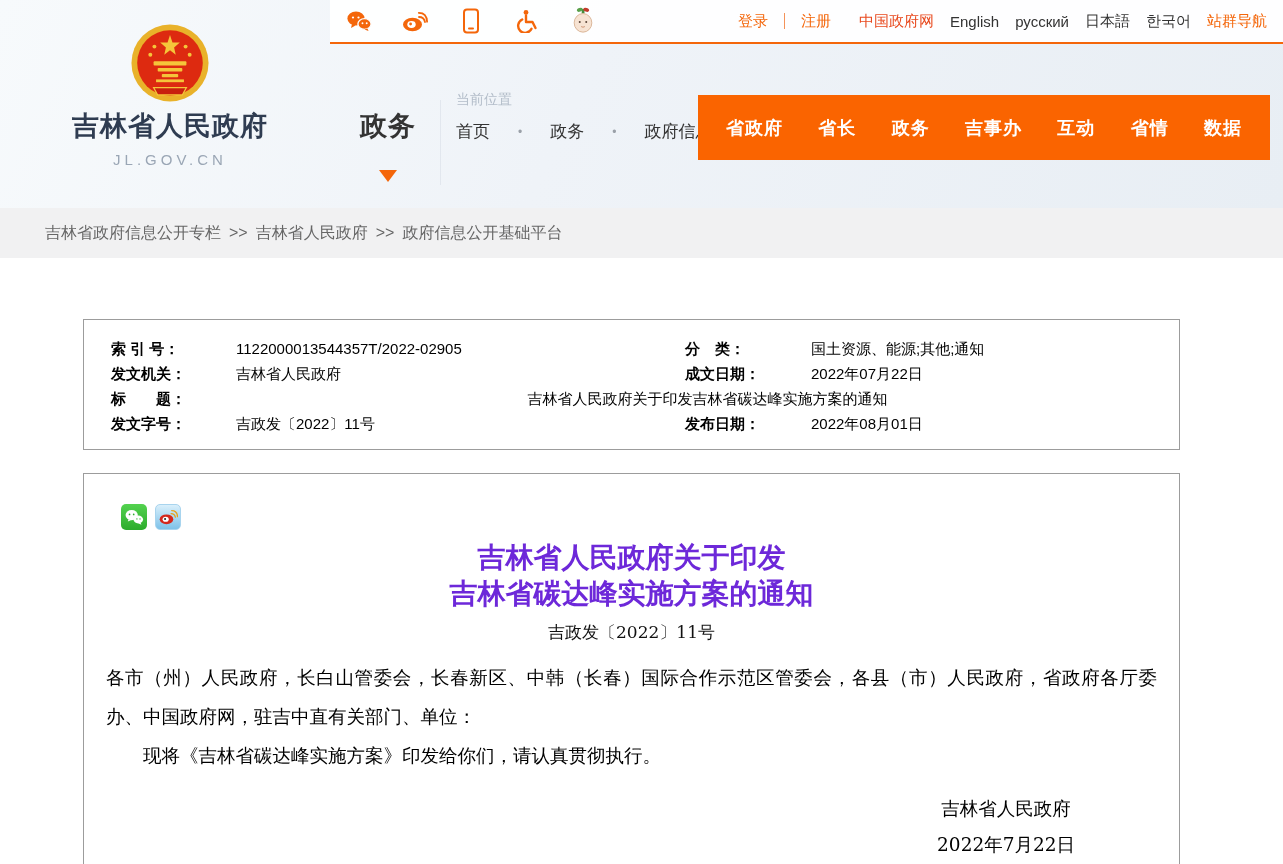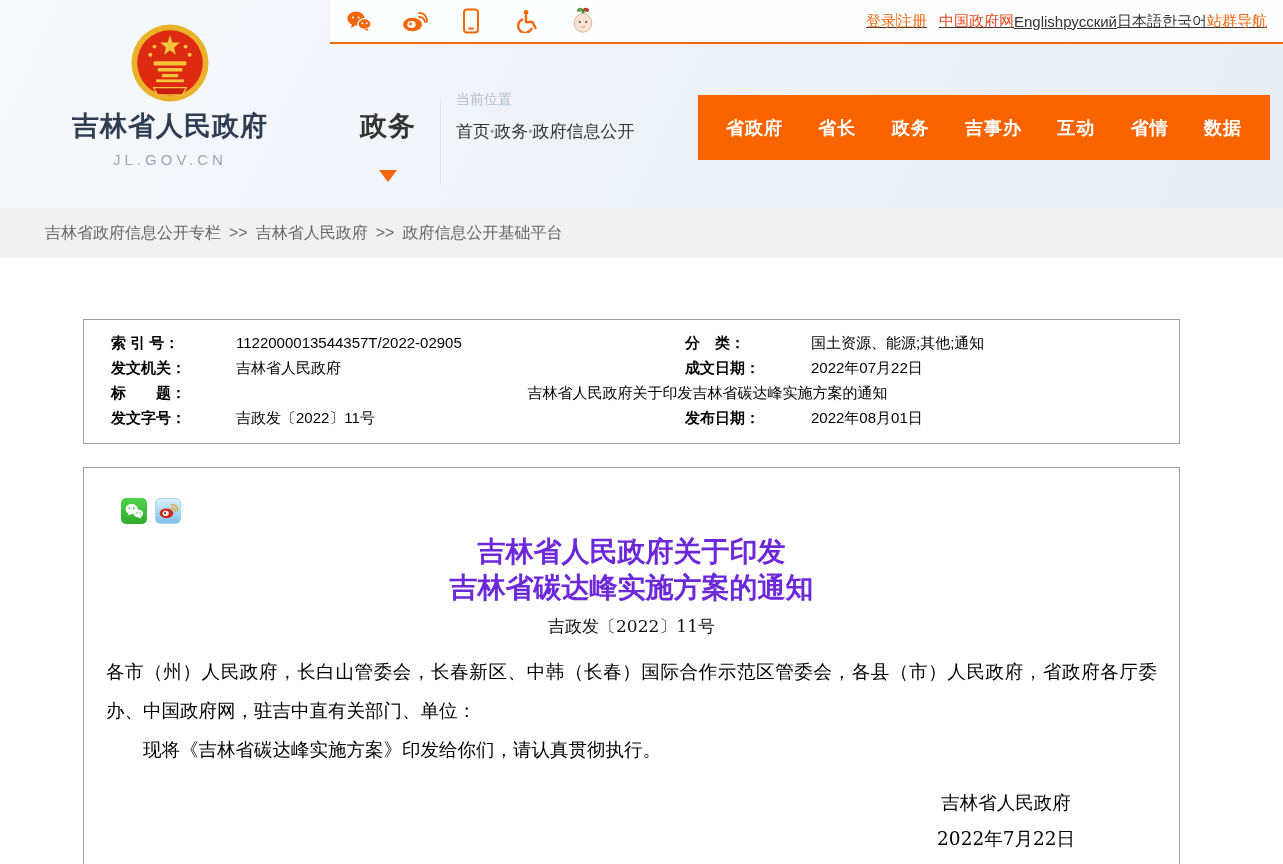--- a/index.html
+++ b/index.html
@@ -8,58 +8,58 @@
 
   
   .header { position:relative; height:208px;
     background:linear-gradient(115deg,#f7fafc 0%,#eff3f8 45%,#e8eef4 100%); }
 
   .topbar { position:absolute; left:330px; right:0; top:0; height:44px;
     background:rgba(255,255,255,.92); border-bottom:2px solid #f4660a;
     display:flex; align-items:center; justify-content:space-between; padding:0 16px 0 16px; }
   .topbar-icons { display:flex; align-items:center; gap:30px; }
   .topbar-icons .tico { width:26px; height:26px; display:flex; align-items:center; justify-content:center; cursor:pointer; }
-  .topbar-links { display:flex; align-items:center; font-size:15px;text-decoration:underline; }
+  .topbar-links { display:flex; align-items:center; gap:16px; font-size:15px; }
   .lnk-orange { color:#f4660a; cursor:pointer; }
   .lnk-red { color:#e8491e; cursor:pointer; margin-left:12px; }
   .lnk-dark { color:#333; cursor:pointer; }
   .vsep { width:1px; height:16px; background:#f4935a; }
 
   .logo-block { position:absolute; left:70px; top:22px; width:200px; text-align:center; }
   .logo-emblem { width:82px; height:82px; margin:0 auto; }
   .site-name { margin-top:4px; font-size:27px; font-weight:700; color:#2f3c51; letter-spacing:1px; }
   .site-domain { margin-top:7px; font-size:15px; color:#9aa6b5; letter-spacing:4px; }
 
   .section-block { position:absolute; left:358px; top:108px; width:60px; text-align:center; }
   .section-title { font-size:27px; font-weight:700; color:#333; letter-spacing:1px; }
   .section-caret { width:0; height:0; margin:26px auto 0;
     border-left:9px solid transparent; border-right:9px solid transparent; border-top:12px solid #f4660a; }
 
   .loc-divider { position:absolute; left:440px; top:100px; width:1px; height:85px; background:#e2e7ee; }
   .loc-block { position:absolute; left:456px; top:91px; }
   .loc-label { font-size:14px; color:#b3bdc9; }
-  .loc-crumbs { margin-top:11px; display:flex; align-items:center; gap:0; font-size:17px; color:#333; }
+  .loc-crumbs { margin-top:11px; display:flex; align-items:center; gap:28px; font-size:17px; color:#333; }
   .loc-crumb { cursor:pointer; }
   .loc-dot { color:#9aa0a8; font-size:12px; }
 
   .mainnav { position:absolute; left:698px; top:95px; width:572px; height:65px;
     background:#fa6400; display:flex; align-items:center; justify-content:space-between; padding:0 28px; }
   .mainnav .nav-item { color:#fff; font-size:18px; font-weight:700; cursor:pointer; letter-spacing:1px; }
 
   
   .graybar { height:50px; background:#f1f1f2; display:flex; align-items:center; padding-left:45px;
     font-size:16px; color:#666; }
   .graybar .gcrumb { cursor:pointer; }
   .graybar .gsep { margin:0 8px; color:#666; }
 
   
   .main { background:#fff; padding-top:61px; }
   .box { width:1097px; margin-left:83px; border:1px solid #9c9c9c; background:#fff; }
 
-  .meta-box { padding:11px 0 13px; }
+  .meta-box { padding:17px 0 13px; }
   .meta-grid { display:grid; grid-template-columns:125px 449px 126px auto; padding-left:27px;
     row-gap:1px; font-size:15px; }
   .meta-grid > div { line-height:24px; color:#000; white-space:nowrap; }
   .meta-label { font-weight:700; }
   .meta-span { grid-column:2 / 5;text-align:center; }
 
   .doc-box { margin-top:23px; height:420px; padding:30px 12px 0; }
   .share-row { display:flex; gap:8px; padding-left:25px; }
   .share-btn { width:26px; height:26px; border-radius:5px; cursor:pointer;
     display:flex; align-items:center; justify-content:center; }

